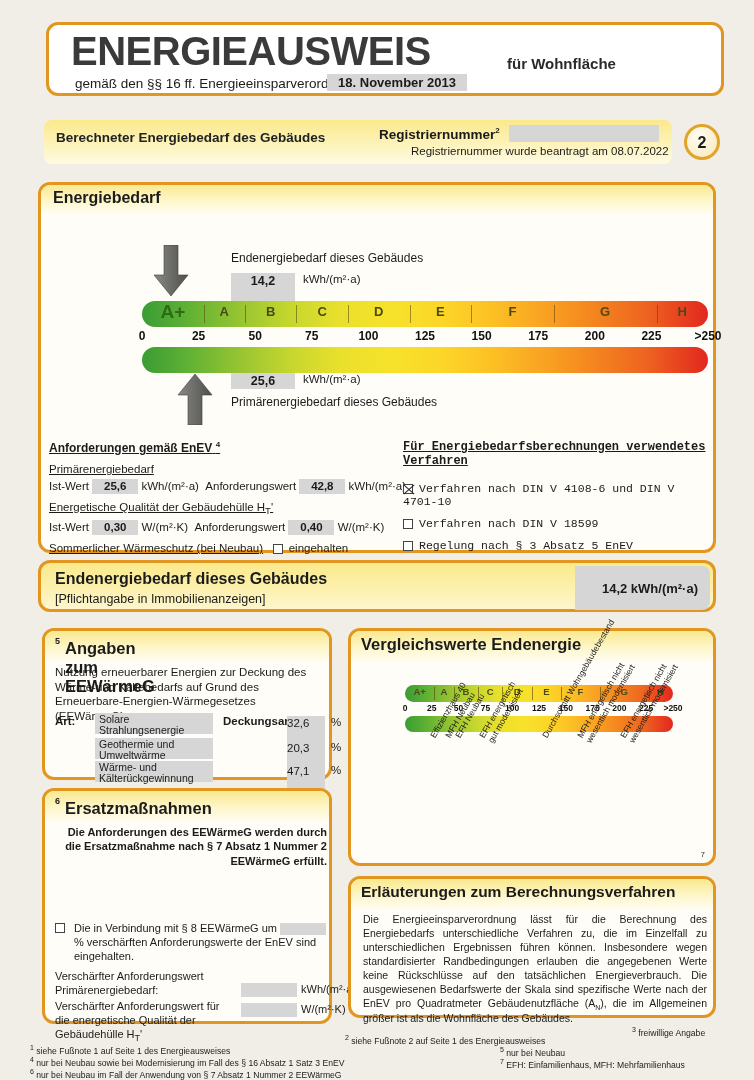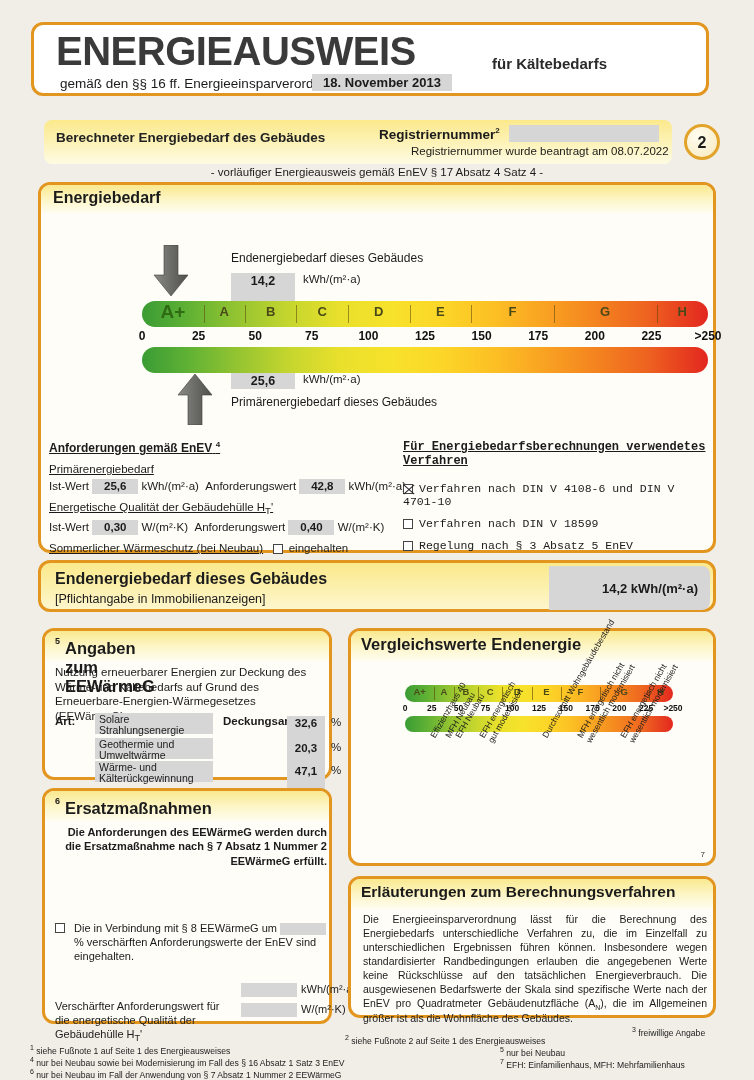--- a/index.html
+++ b/index.html
@@ -20,21 +20,21 @@
     border-radius:12px;
     background:#fffdf7;
   }
   .hdr-bar {
     background:linear-gradient(to bottom,#fae98f 0%,#fdf6c9 55%,#fffdf0 100%);
     border-radius:9px 9px 0 0;
   }
 
   
   #title-box {
-    position:absolute; left:31px; top:22px; width:678px; height:74px;
+    position:absolute; left:46px; top:22px; width:678px; height:74px;
     background:#ffffff;
   }
   #title-main {
     position:absolute; left:22px; top:4px;
     font-size:40px; font-weight:bold; letter-spacing:-0.5px;
     color:#3a3a3a;
   }
   #title-sub {
     position:absolute; left:458px; top:30px;
     font-size:15px; font-weight:bold; color:#2a2a2a;
@@ -200,39 +200,39 @@
   .proc-item { font-size:11.5px; margin-bottom:9px; }
 
   
   #ee-strip {
     position:absolute; left:38px; top:560px; width:678px; height:52px;
     background:linear-gradient(to bottom,#fbe98b 0%,#fcf0ab 50%,#fdf6cd 100%);
   }
   #ee-title { position:absolute; left:14px; top:7px; font-size:16px; font-weight:bold; }
   #ee-sub   { position:absolute; left:14px; top:29px; font-size:12.5px; }
   #ee-valbox {
-    position:absolute; right:3px; top:3px; width:161px; height:44px;
+    position:absolute; right:3px; top:3px; width:135px; height:44px;
     background:#d6d6d6; border-radius:0 8px 8px 0;
   }
   #ee-val {
     position:absolute; right:12px; top:15px; font-size:13px; font-weight:bold;
   }
 
   
   #ee-w-box { position:absolute; left:42px; top:628px; width:290px; height:152px; }
   #ee-w-hdr { position:absolute; left:0; top:0; width:100%; height:30px; }
   #ee-w-hdr span { position:absolute; left:10px; top:4px; font-size:16.5px; font-weight:bold; }
   #ee-w-hdr sup { font-size:9px; }
   #ee-w-intro { position:absolute; left:10px; top:34px; width:272px; font-size:11.5px; line-height:1.28; }
   #art-label { position:absolute; left:10px; top:84px; font-size:11.5px; font-weight:bold; }
   .art-row { position:absolute; left:50px; width:118px; height:21px; font-size:10.5px; line-height:10.5px;
              background:#d6d6d6; padding:1px 4px; }
   #deck-label { position:absolute; left:178px; top:84px; font-size:11.5px; font-weight:bold; }
   .pct-val { position:absolute; left:242px; width:38px; height:30px; line-height:15px;
-             font-size:11.5px; font-weight:bold; background:#d6d6d6; text-align:center; }
+             font-size:11.5px; font-weight:normal; background:#d6d6d6; text-align:left; }
   .pct-sign { position:absolute; left:286px; font-size:11.5px; }
 
   
   #ers-box { position:absolute; left:42px; top:788px; width:290px; height:236px; }
   #ers-hdr { position:absolute; left:0; top:0; width:100%; height:30px; }
   #ers-hdr span { position:absolute; left:10px; top:4px; font-size:16.5px; font-weight:bold; }
   #ers-hdr sup{font-size:9px;}
   #ers-intro { position:absolute; left:10px; top:34px; width:272px; font-size:11px;
                font-weight:bold; line-height:1.3;text-align:right; }
   .ers-chk { position:absolute; left:10px; width:272px; font-size:11px; line-height:1.28; }
@@ -289,37 +289,36 @@
   .fn { position:absolute; white-space:nowrap; }
   .fn sup { font-size:7px; }
 </style>
 </head>
 <body>
 
 <div class="page">
 
   <div class="frame" id="title-box">
     <div id="title-main">ENERGIEAUSWEIS</div>
-    <div id="title-sub">für Kältebedarfs</div>
+    <div id="title-sub">für Wohnfläche</div>
     <div id="title-law">
       <span>gemäß den §§ 16 ff. Energieeinsparverordnung (EnEV) vom</span><sup>1</sup>
     </div>
     <div class="grayfield" id="title-date">18. November 2013</div>
   </div>
 
   <div id="reg-bar">
     <div id="reg-title">Berechneter Energiebedarf des Gebäudes</div>
     <div id="reg-label">
       <span>Registriernummer</span><sup>2</sup>
     </div>
     <div class="grayfield" id="reg-value"></div>
     <div id="reg-note">Registriernummer wurde beantragt am 08.07.2022</div>
   </div>
   <div id="page-badge">2</div>
-  <div id="prelim-note">- vorläufiger Energieausweis gemäß EnEV § 17 Absatz 4 Satz 4 -</div>
 
   <div class="frame" id="eb-box">
     <div class="hdr-bar" id="eb-hdr">
       <span>Energiebedarf</span>
     </div>
 
 
     <svg id="arrow-top" viewBox="0 0 36 52" style="left: 112.226px;">
       <defs>
           <linearGradient id="gad" x1="0" y1="0" x2="1" y2="0">
@@ -452,20 +451,21 @@
       <span><span>Ersatzmaßnahmen</span> <sup>6</sup></span>
     </div>
     <div id="ers-intro">Die Anforderungen des EEWärmeG werden durch die Ersatzmaßnahme nach § 7 Absatz 1 Nummer 2 EEWärmeG erfüllt.</div>
 
 
     <div class="ers-chk" style="top:130px;">
       <span class="chk"></span>
       <span class="txt"><span>Die in Verbindung mit § 8 EEWärmeG um</span> <span class="ers-pctbox"></span> <span>%</span> <span>verschärften Anforderungswerte der EnEV sind eingehalten.</span></span>
     </div>
 
+    <div class="ers-val-lbl" style="top:178px;">Verschärfter Anforderungswert Primärenergiebedarf:</div>
     <div class="ers-val-fld grayfield" style="top:192px;"></div>
     <div class="ers-val-unit" style="top:192px;">kWh/(m²·a)</div>
 
     <div class="ers-val-lbl" style="top:208px;"><span>Verschärfter Anforderungswert für die energetische Qualität der Gebäudehülle H</span><sub>T</sub><span>'</span></div>
     <div class="ers-val-fld grayfield" style="top:212px;"></div>
     <div class="ers-val-unit" style="top:212px;">W/(m²·K)</div>
   </div>
 
   <div class="frame" id="vgl-box">
     <div class="hdr-bar" id="vgl-hdr">

